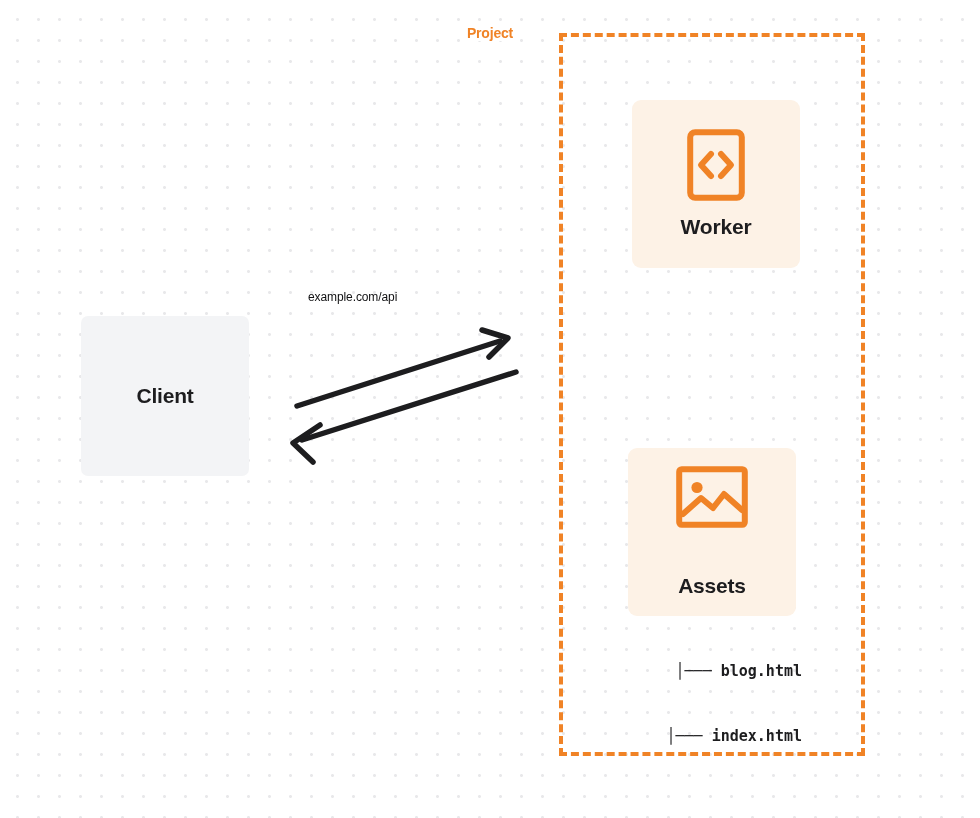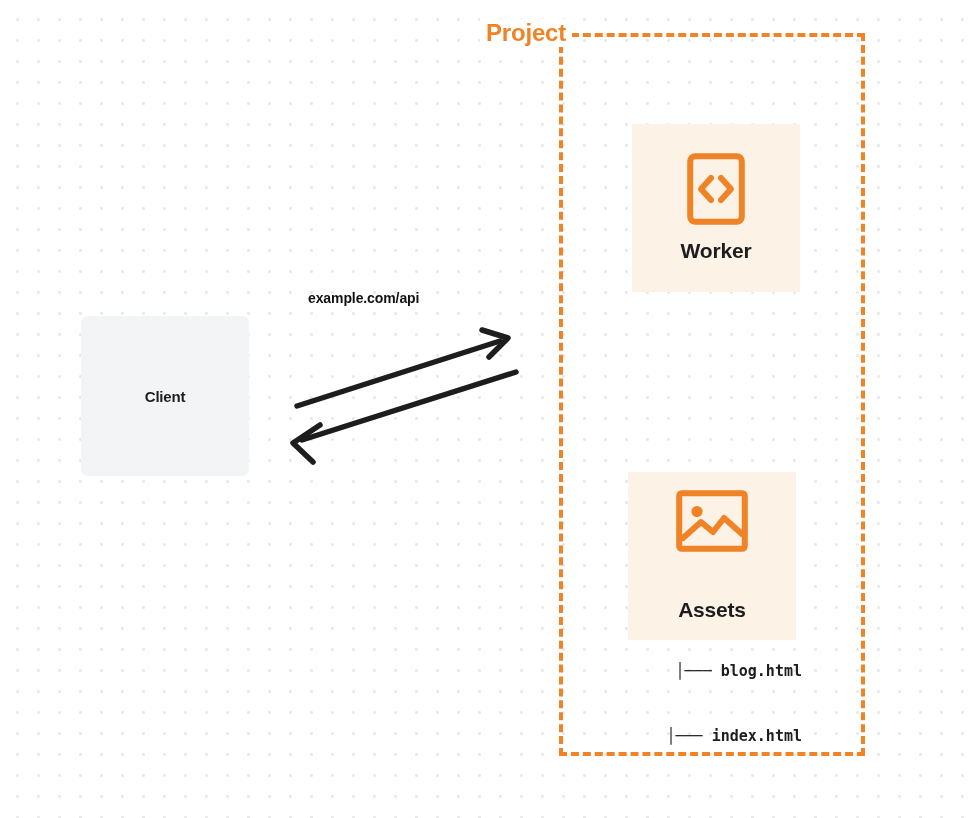--- a/index.html
+++ b/index.html
@@ -26,33 +26,33 @@
     top: 316px;
     width: 168px;
     height: 160px;
     background: #f3f4f6;
     border-radius: 7px;
     display: flex;
     align-items: center;
     justify-content: center;
   }
   #client-node .node-label {
-    font-size: 15px;
+    font-size: 21px;
     font-weight: bold;
     color: #1d1d1f;
     letter-spacing: -0.2px;
   }
 
   
   #connector-label {
     position: absolute;
     left: 308px;
     top: 290px;
-    font-size: 14px;
-    font-weight: bold;
+    font-size: 12px;
+    font-weight: normal;
     color: #111113;
     letter-spacing: -0.1px;
     white-space: nowrap;
   }
 
   
   #arrows-layer {
     position: absolute;
     left: 0;
     top: 0;
@@ -71,38 +71,36 @@
     box-sizing: border-box;
     border: 4px dashed #f08326;
   }
   #project-title {
     position: absolute;
     left: 50%;
     top: 33px;
     transform: translate(-50%, -50%);
     background: #ffffff;
     padding: 0 6px;
-    font-size: 24px;
+    font-size: 14px;
     font-weight: bold;
     color: #f08326;
     letter-spacing: -0.2px;
     white-space: nowrap;
-    margin-left: 36px;
   }
 
   
   .resource-card {
     position: absolute;
     background: #fdf2e6;
-    border-radius: 1px;
+    border-radius: 9px;
     display: flex;
     flex-direction: column;
     align-items: center;
     justify-content: center;
-    margin-top: 24px;
   }
   #worker-card {
     left: 632px;
     top: 100px;
     width: 168px;
     height: 168px;
   }
   #assets-card {
     left: 628px;
     top: 448px;

